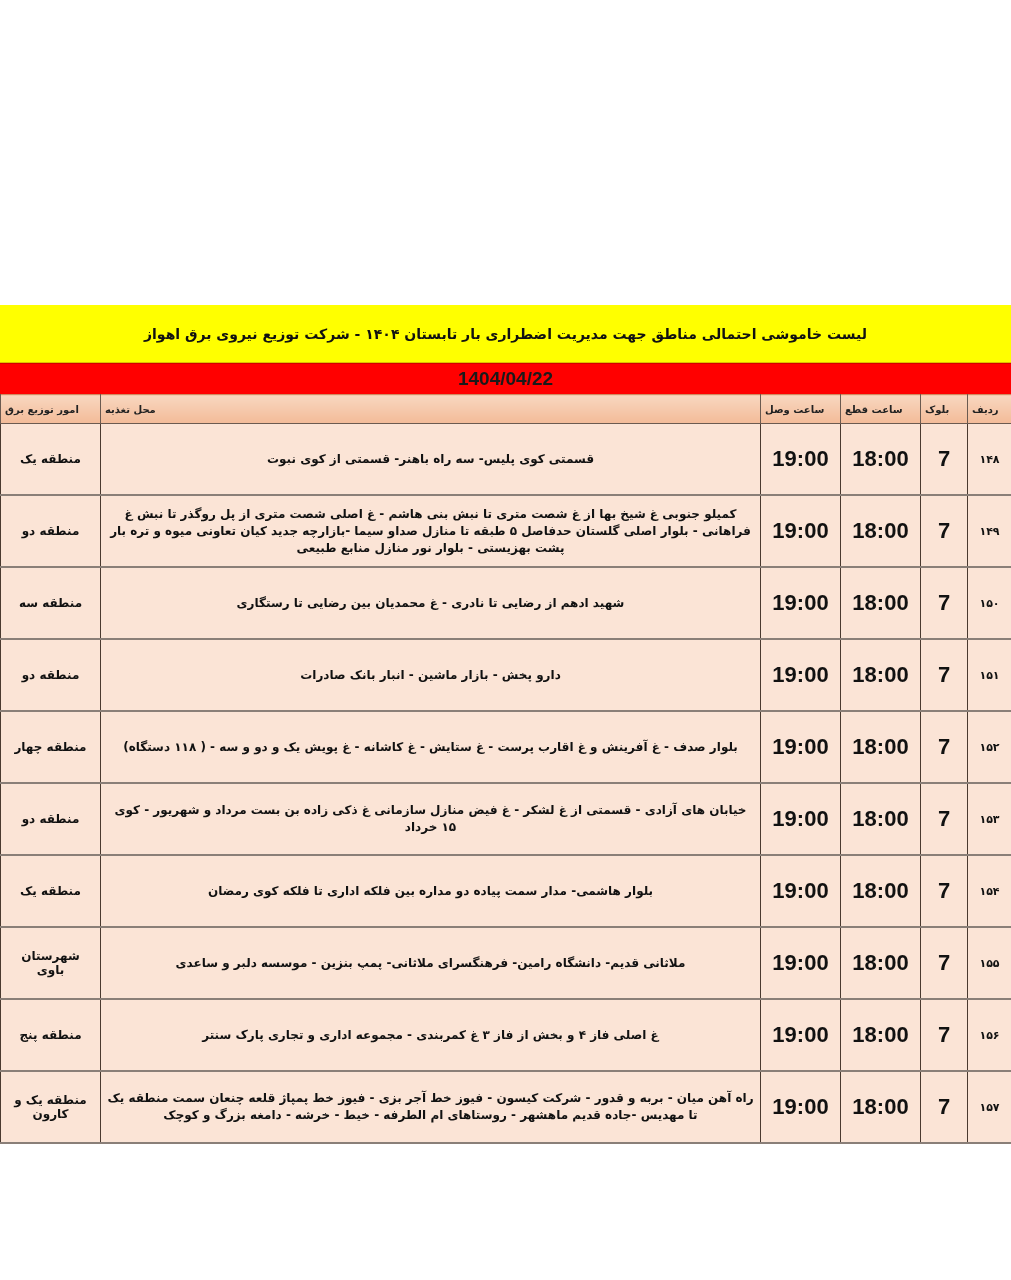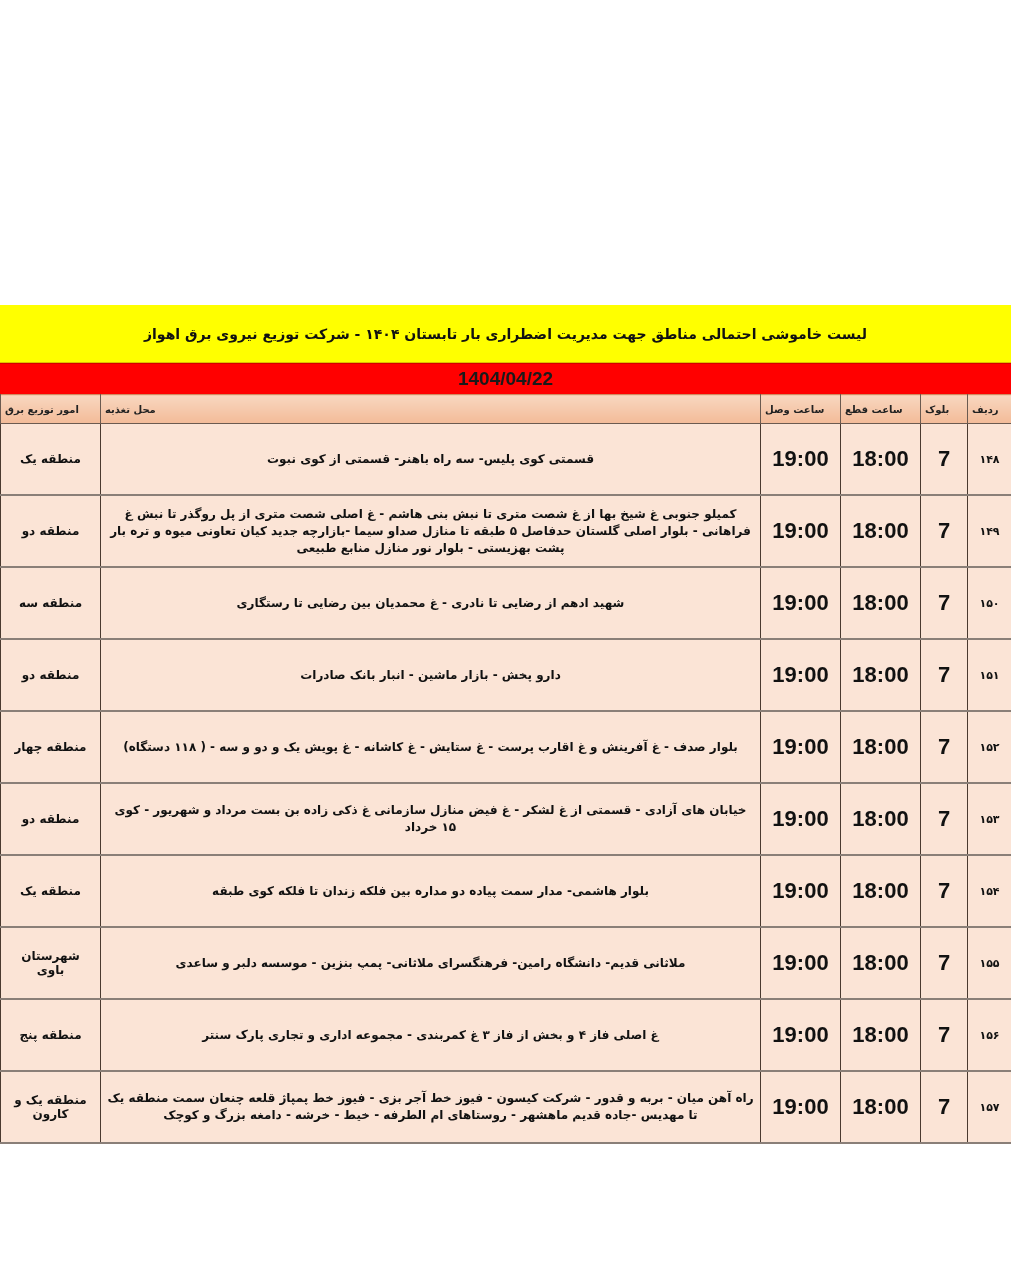--- a/index.html
+++ b/index.html
@@ -169,21 +169,21 @@
         <td class="c-off">18:00</td>
         <td class="c-on">19:00</td>
         <td class="c-loc">خیابان های آزادی - قسمتی از غ لشکر - غ فیض منازل سازمانی غ ذکی زاده بن بست مرداد و شهریور - کوی ۱۵ خرداد</td>
         <td class="c-area">منطقه دو</td>
       </tr>
       <tr>
         <td class="c-row">۱۵۴</td>
         <td class="c-block">7</td>
         <td class="c-off">18:00</td>
         <td class="c-on">19:00</td>
-        <td class="c-loc">بلوار هاشمی- مدار سمت پیاده دو مداره بین فلکه زندان تا فلکه کوی طبقه</td>
+        <td class="c-loc">بلوار هاشمی- مدار سمت پیاده دو مداره بین فلکه اداری تا فلکه کوی رمضان</td>
         <td class="c-area">منطقه یک</td>
       </tr>
       <tr>
         <td class="c-row">۱۵۵</td>
         <td class="c-block">7</td>
         <td class="c-off">18:00</td>
         <td class="c-on">19:00</td>
         <td class="c-loc">ملاثانی قدیم- دانشگاه رامین- فرهنگسرای ملاثانی- پمپ بنزین - موسسه دلبر و ساعدی</td>
         <td class="c-area">شهرستان باوی</td>
       </tr>

